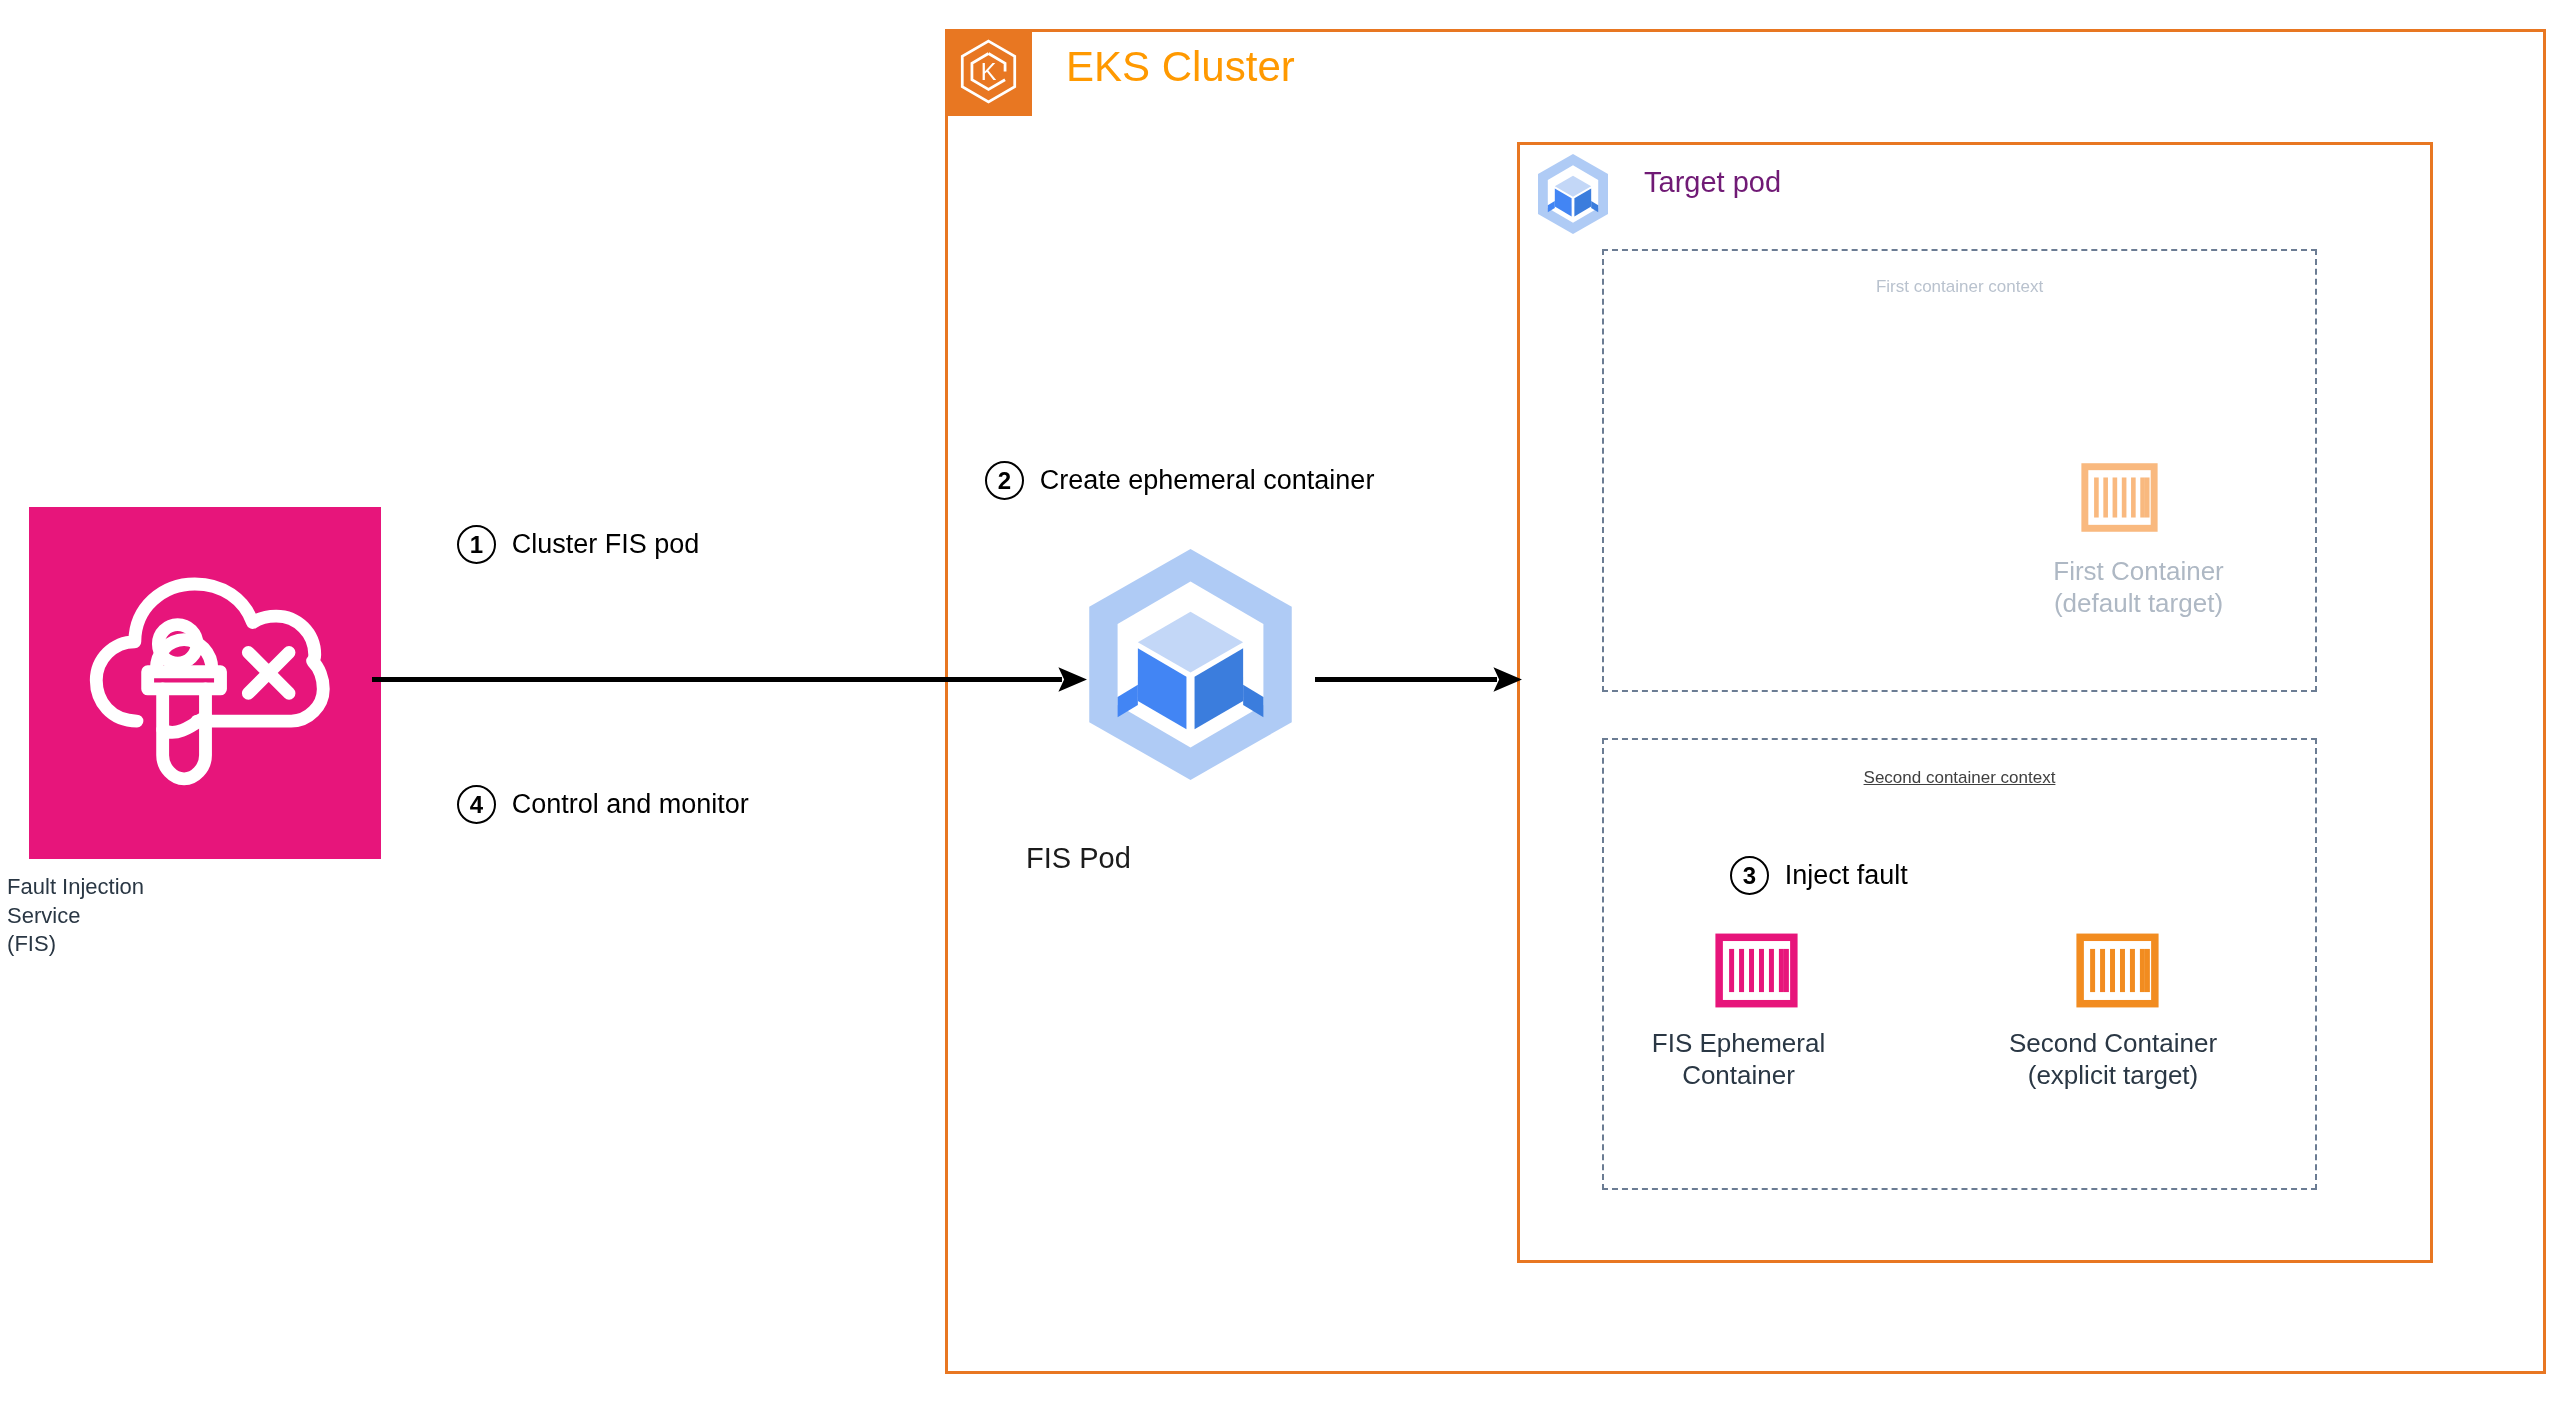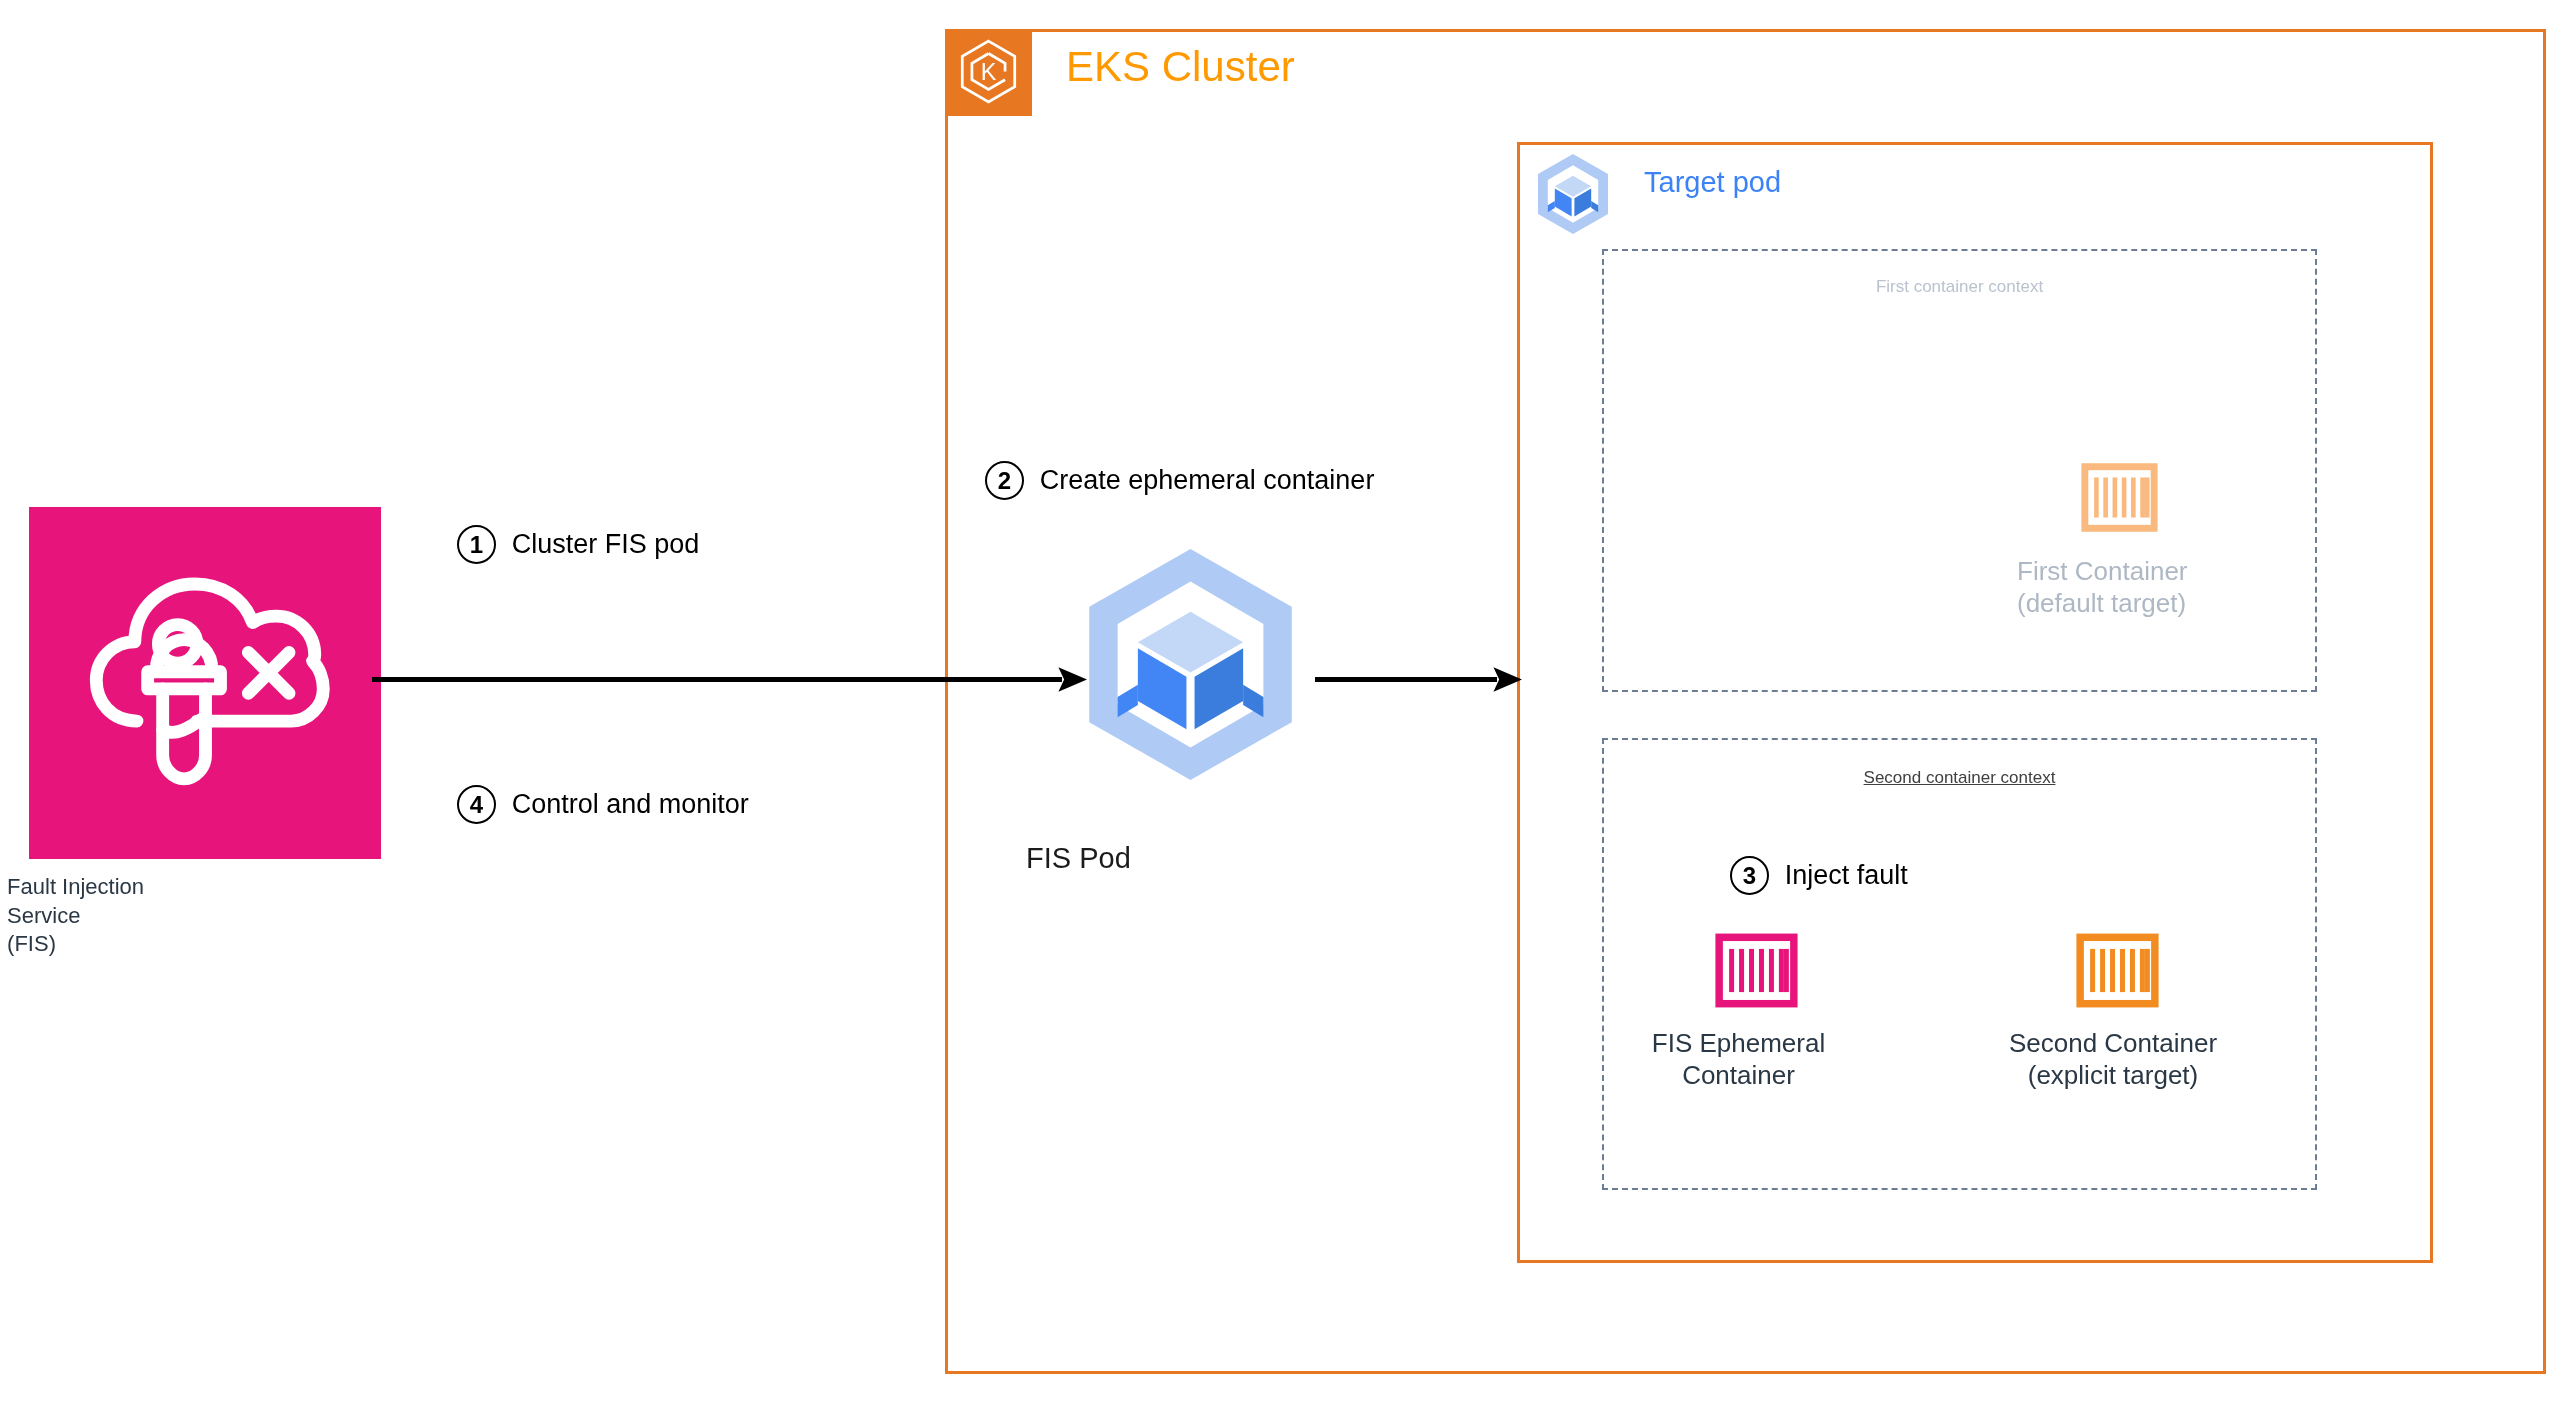--- a/index.html
+++ b/index.html
@@ -66,21 +66,21 @@
     left: 1531px;
     top: 152px;
     width: 84px;
     height: 84px;
   }
   .target-pod-title {
     position: absolute;
     left: 1644px;
     top: 166px;
     font-size: 29px;
-    color: #3b82f6;
+    color: #701a75;
     white-space: nowrap;
   }
 
   
   .context-box {
     position: absolute;
     border: 2.9px dashed #6B7C93;
     box-sizing: border-box;
     background: transparent;
   }
@@ -118,21 +118,21 @@
   }
   .container-caption {
     margin-top: 13px;
     font-size: 26px;
     line-height: 1.22;
     white-space: pre-line;
   }
   .cap-muted { color: #AEB8C4; }
   .cap-dark { color: #2A3744; }
   .fc-icon-pos { position: absolute; left: 2081px; top: 459px; }
-  .fc-cap-pos  { position: absolute; left: 2017px; top: 543px; width: 243px; }
+  .fc-cap-pos  { position: absolute; left: 2017px; top: 543px; width: 243px; text-align: center; }
 
   .eph-icon-pos { position: absolute; left: 1715px; top: 929px; }
   .eph-cap-pos  { position: absolute; left: 1617px; top: 1015px; width: 243px; text-align: center; }
 
   .sc-icon-pos { position: absolute; left: 2076px; top: 929px; }
   .sc-cap-pos  { position: absolute; left: 1981px; top: 1015px; width: 264px; text-align: center; }
 
   
   .fis-box {
     position: absolute;

